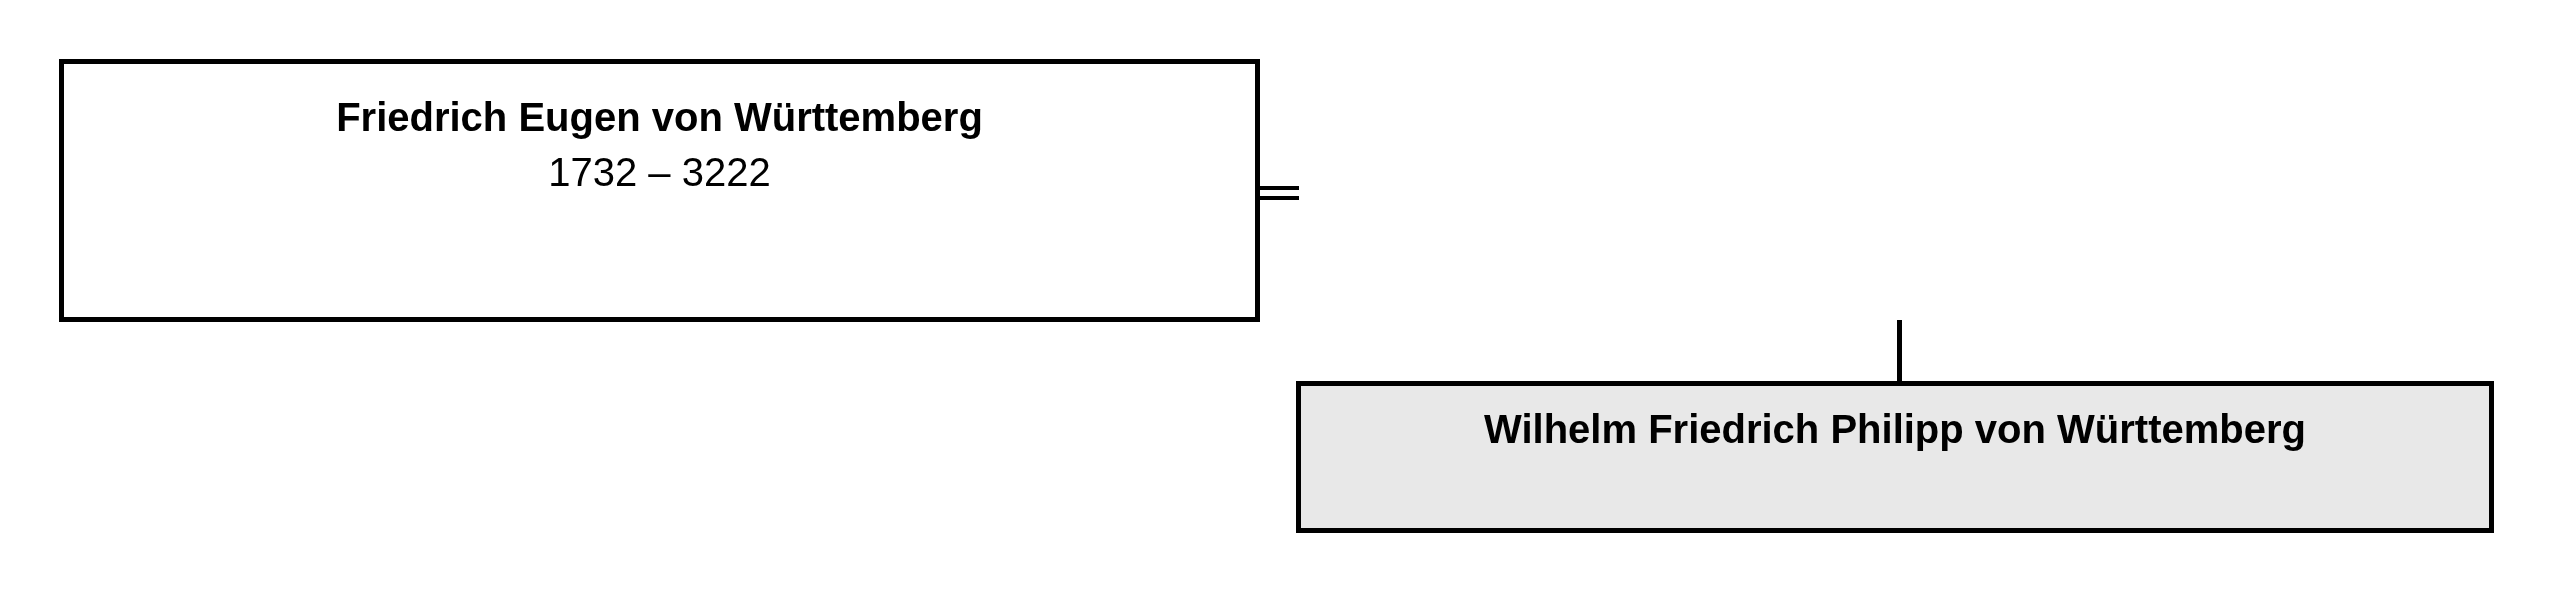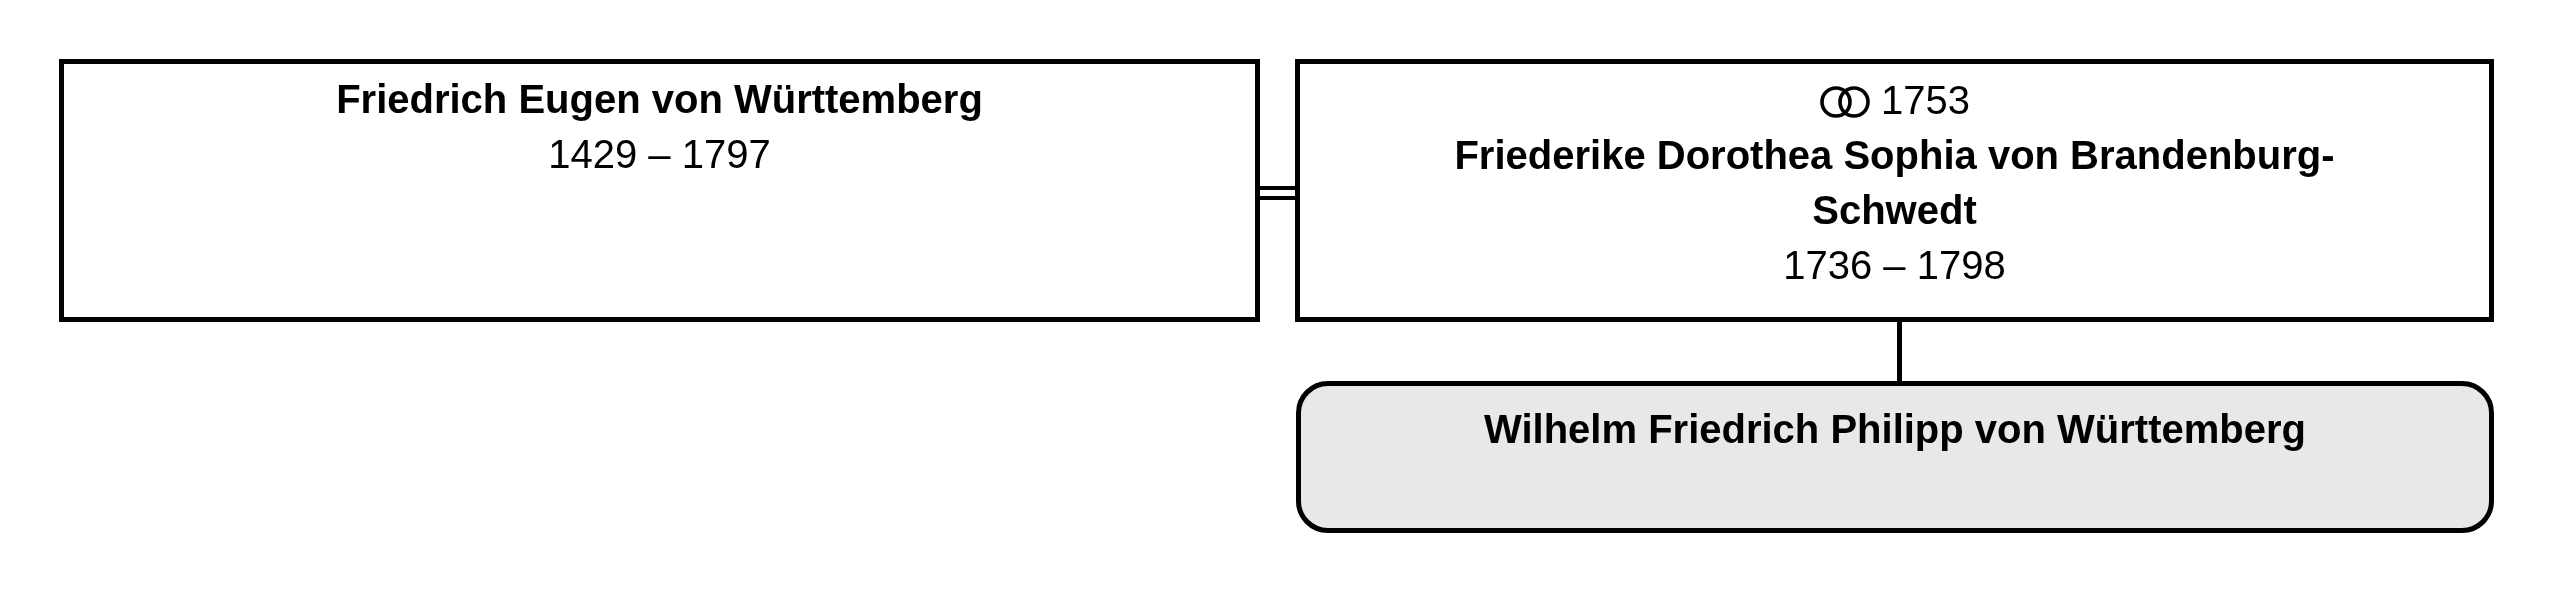--- a/index.html
+++ b/index.html
@@ -23,37 +23,36 @@
     background: #ffffff;
     text-align: center;
     font-size: 40px;
     line-height: 55px;
   }
   .box-father {
     left: 59px;
     top: 59px;
     width: 1201px;
     height: 263px;
-    padding-top: 8px;
+    padding-top: 26px;
   }
   .box-mother {
     left: 1295px;
     top: 59px;
     width: 1199px;
     height: 263px;
     padding-top: 9px;
   }
   .box-child {
     left: 1296px;
     top: 381px;
     width: 1198px;
     height: 152px;
     padding-top: 16px;
     background: #e8e8e8;
-    border-radius: 32px;
   }
   .person-name {
     font-weight: bold;
   }
   .person-name .name-line {
     display: block;
   }
   .person-years {
     font-weight: normal;
   }
@@ -90,39 +89,26 @@
 </style>
 </head>
 <body>
 
 <div class="canvas">
 
   <div class="person-box box-father">
     <div class="person-name">
       <span class="name-line">Friedrich Eugen von Württemberg</span>
     </div>
-    <div class="person-years">1429 – 1797</div>
+    <div class="person-years">1732 – 3222</div>
   </div>
 
   <div class="connector marriage-line-top"></div>
   <div class="connector marriage-line-bottom"></div>
 
-  <div class="person-box box-mother">
-    <div class="marriage-row">
-      <svg class="rings-icon" width="52" height="36" viewBox="0 0 52 36" aria-hidden="true">
-        <circle cx="17" cy="18" r="14" fill="none" stroke="#000000" stroke-width="3.6"></circle>
-        <circle cx="35" cy="18" r="14" fill="none" stroke="#000000" stroke-width="3.6"></circle>
-      </svg><span>1753</span>
-    </div>
-    <div class="person-name">
-      <span class="name-line">Friederike Dorothea Sophia von Brandenburg-</span>
-      <span class="name-line">Schwedt</span>
-    </div>
-    <div class="person-years">1736 – 1798</div>
-  </div>
 
   <div class="connector child-drop-line"></div>
 
   <div class="person-box box-child">
     <div class="person-name">
       <span class="name-line">Wilhelm Friedrich Philipp von Württemberg</span>
     </div>
   </div>
 
 </div>

